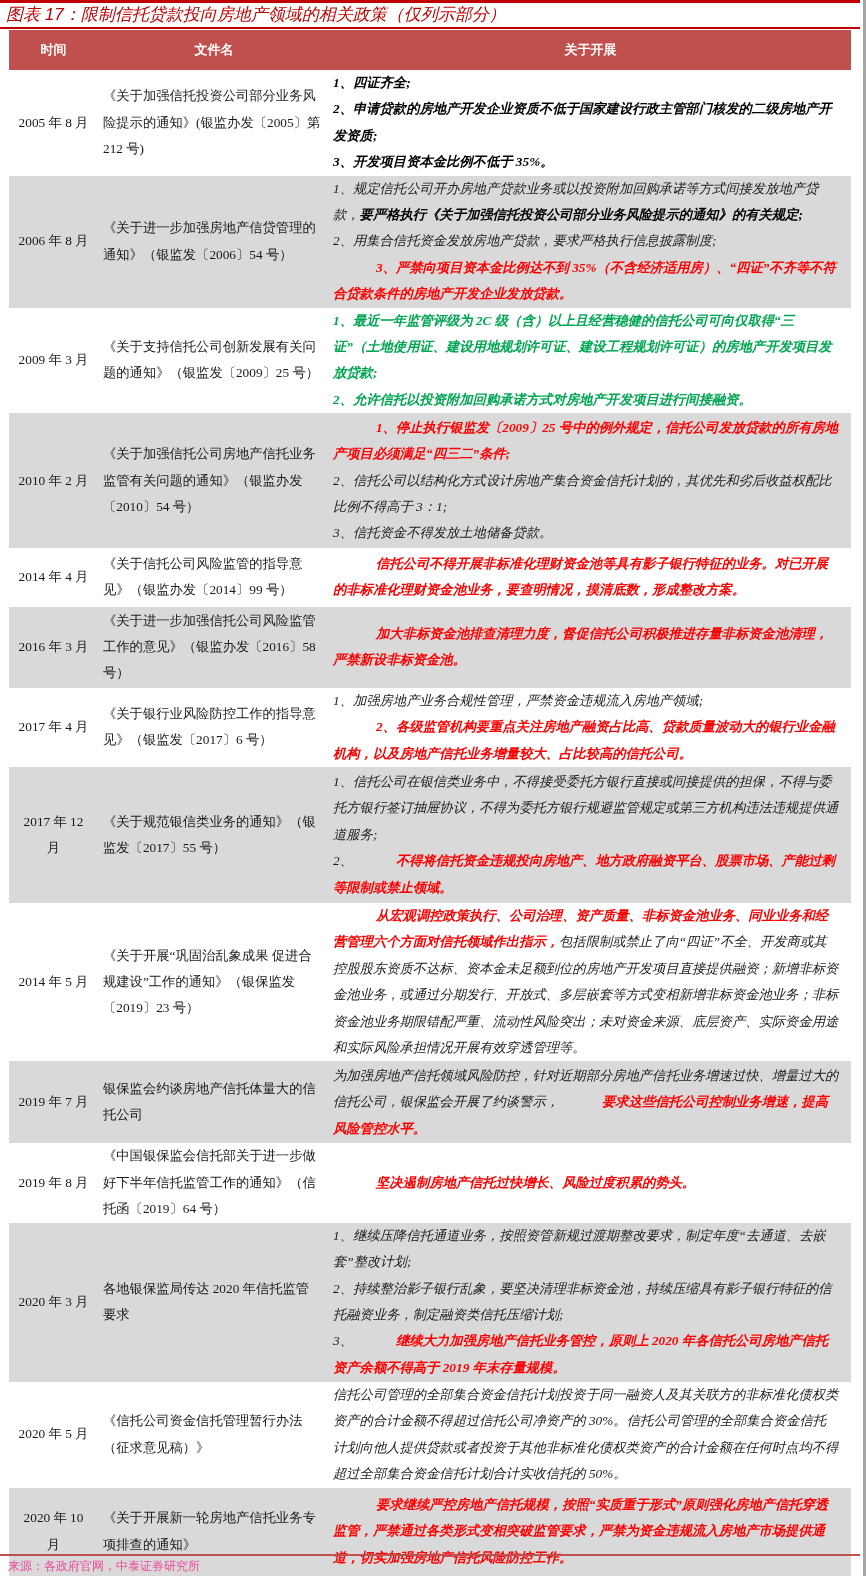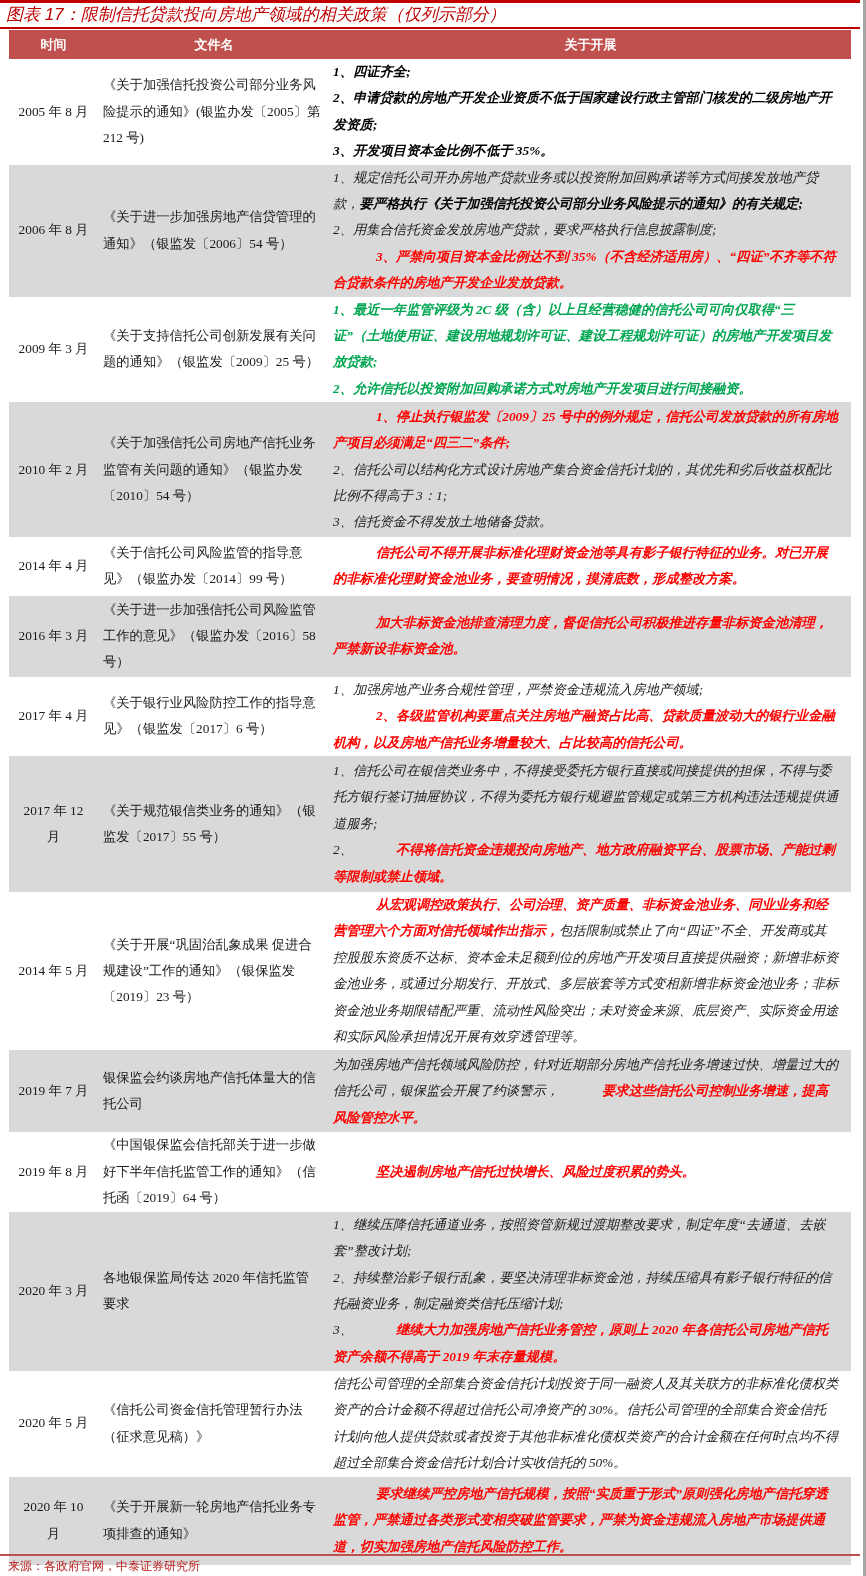--- a/index.html
+++ b/index.html
@@ -18,42 +18,42 @@
   .edge-bar { position: absolute; right: 0; top: 0; width: 3px; height: 1576px; background: #a6a6a6; }
 
   table.policy {
     position: absolute; left: 9px; top: 30px; width: 842px;
     border-collapse: collapse; table-layout: fixed;
   }
   table.policy col.c-time { width: 89px; }
   table.policy col.c-doc { width: 232px; }
   table.policy col.c-content { width: 521px; }
 
-  thead tr { height: 29px; background: #c0504d; }
+  thead tr { height: 40px; background: #c0504d; }
   thead th {
     color: #ffffff; font-weight: bold; font-size: 13px; text-align: center;
     font-family: "Liberation Sans", "DejaVu Sans", sans-serif; padding: 0;
   }
 
   tbody tr.white { background: #ffffff; }
   tbody tr.grey { background: #d9d9d9; }
   tbody td { vertical-align: middle; padding: 0; font-size: 13.3px; line-height: 26.4px; }
   td.time { text-align: center; padding: 16px 8px; }
   td.doc { padding: 0 8px 0 5px; }
   td.content { padding: 0 12px 0 3px; }
   .p { margin: 0; font-style: italic; }
   .s-normal { color: #1a1a1a; font-weight: normal; }
   .s-bold { color: #000000; font-weight: bold; }
   .s-red { color: #ff0000; font-weight: bold; margin-left: 43px; }
   .s-green { color: #00a651; font-weight: bold; }
 
   .bottom-rule { position: absolute; left: 0; top: 1554px; width: 860px; height: 2px; background: #c0504d; }
   .source {
     position: absolute; left: 8px; top: 1557px; height: 18px; line-height: 18px;
-    font-size: 12px; color: #b91c1c; white-space: nowrap;
+    font-size: 12px; color: #ec4899; white-space: nowrap;
   }
 </style>
 </head>
 <body>
 
 <div class="top-rule"></div>
 <div class="title">图表 17：限制信托贷款投向房地产领域的相关政策（仅列示部分）</div>
 <div class="title-rule"></div>
 <div class="edge-bar"></div>
 

